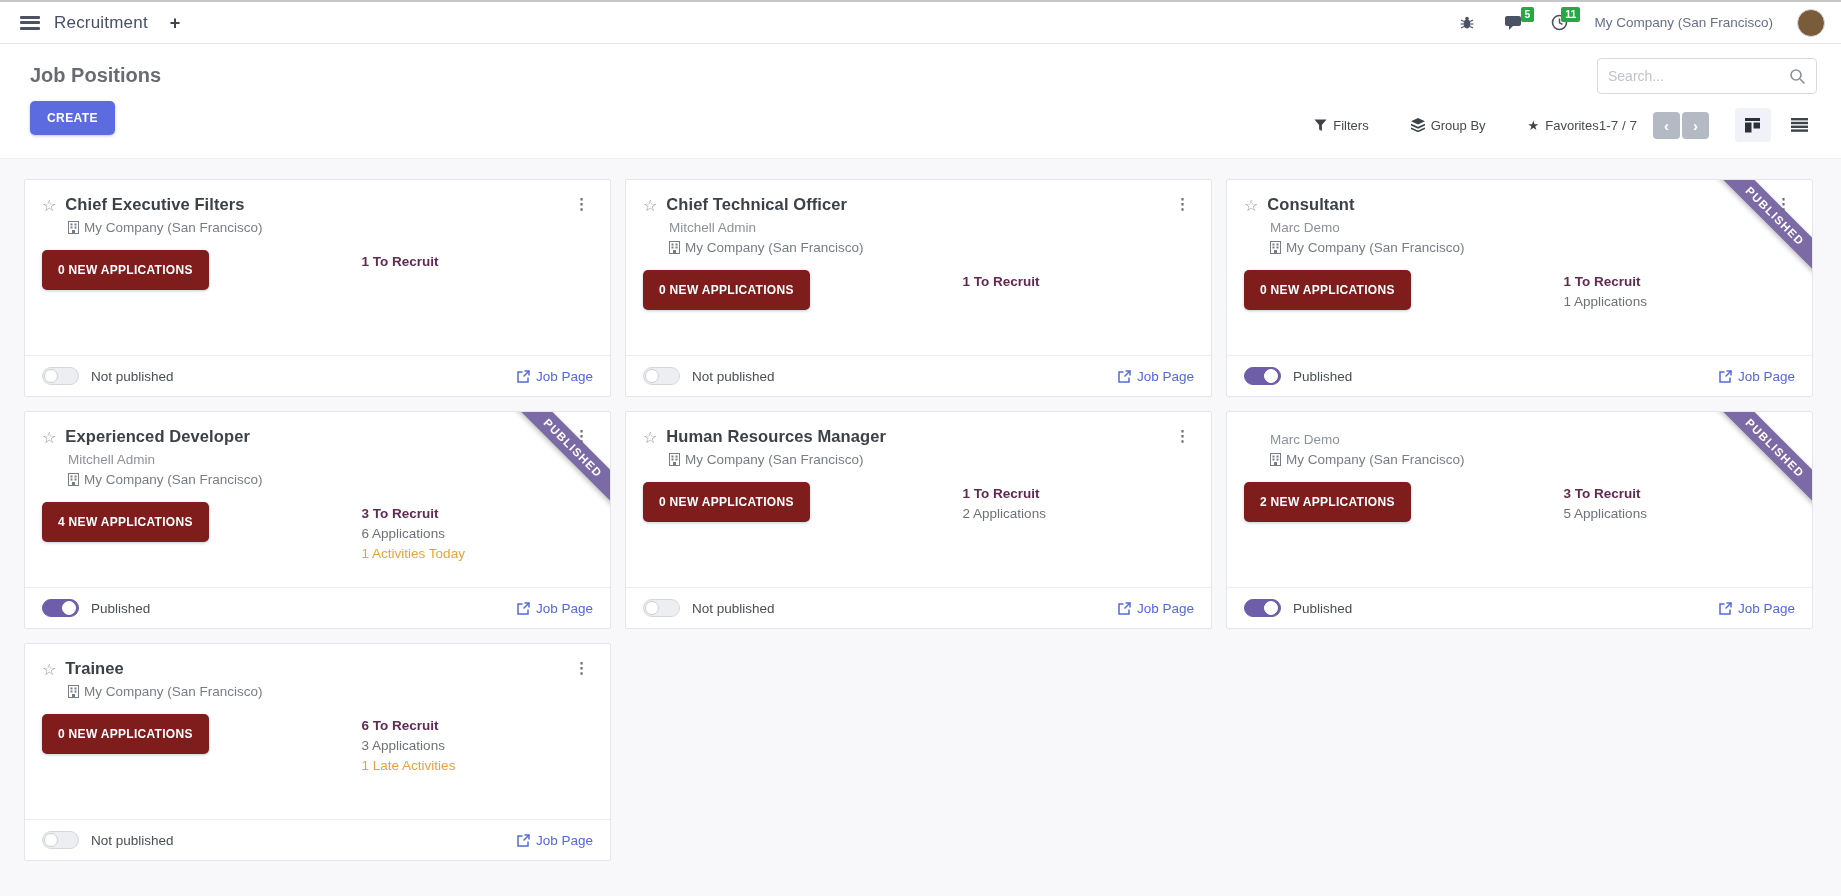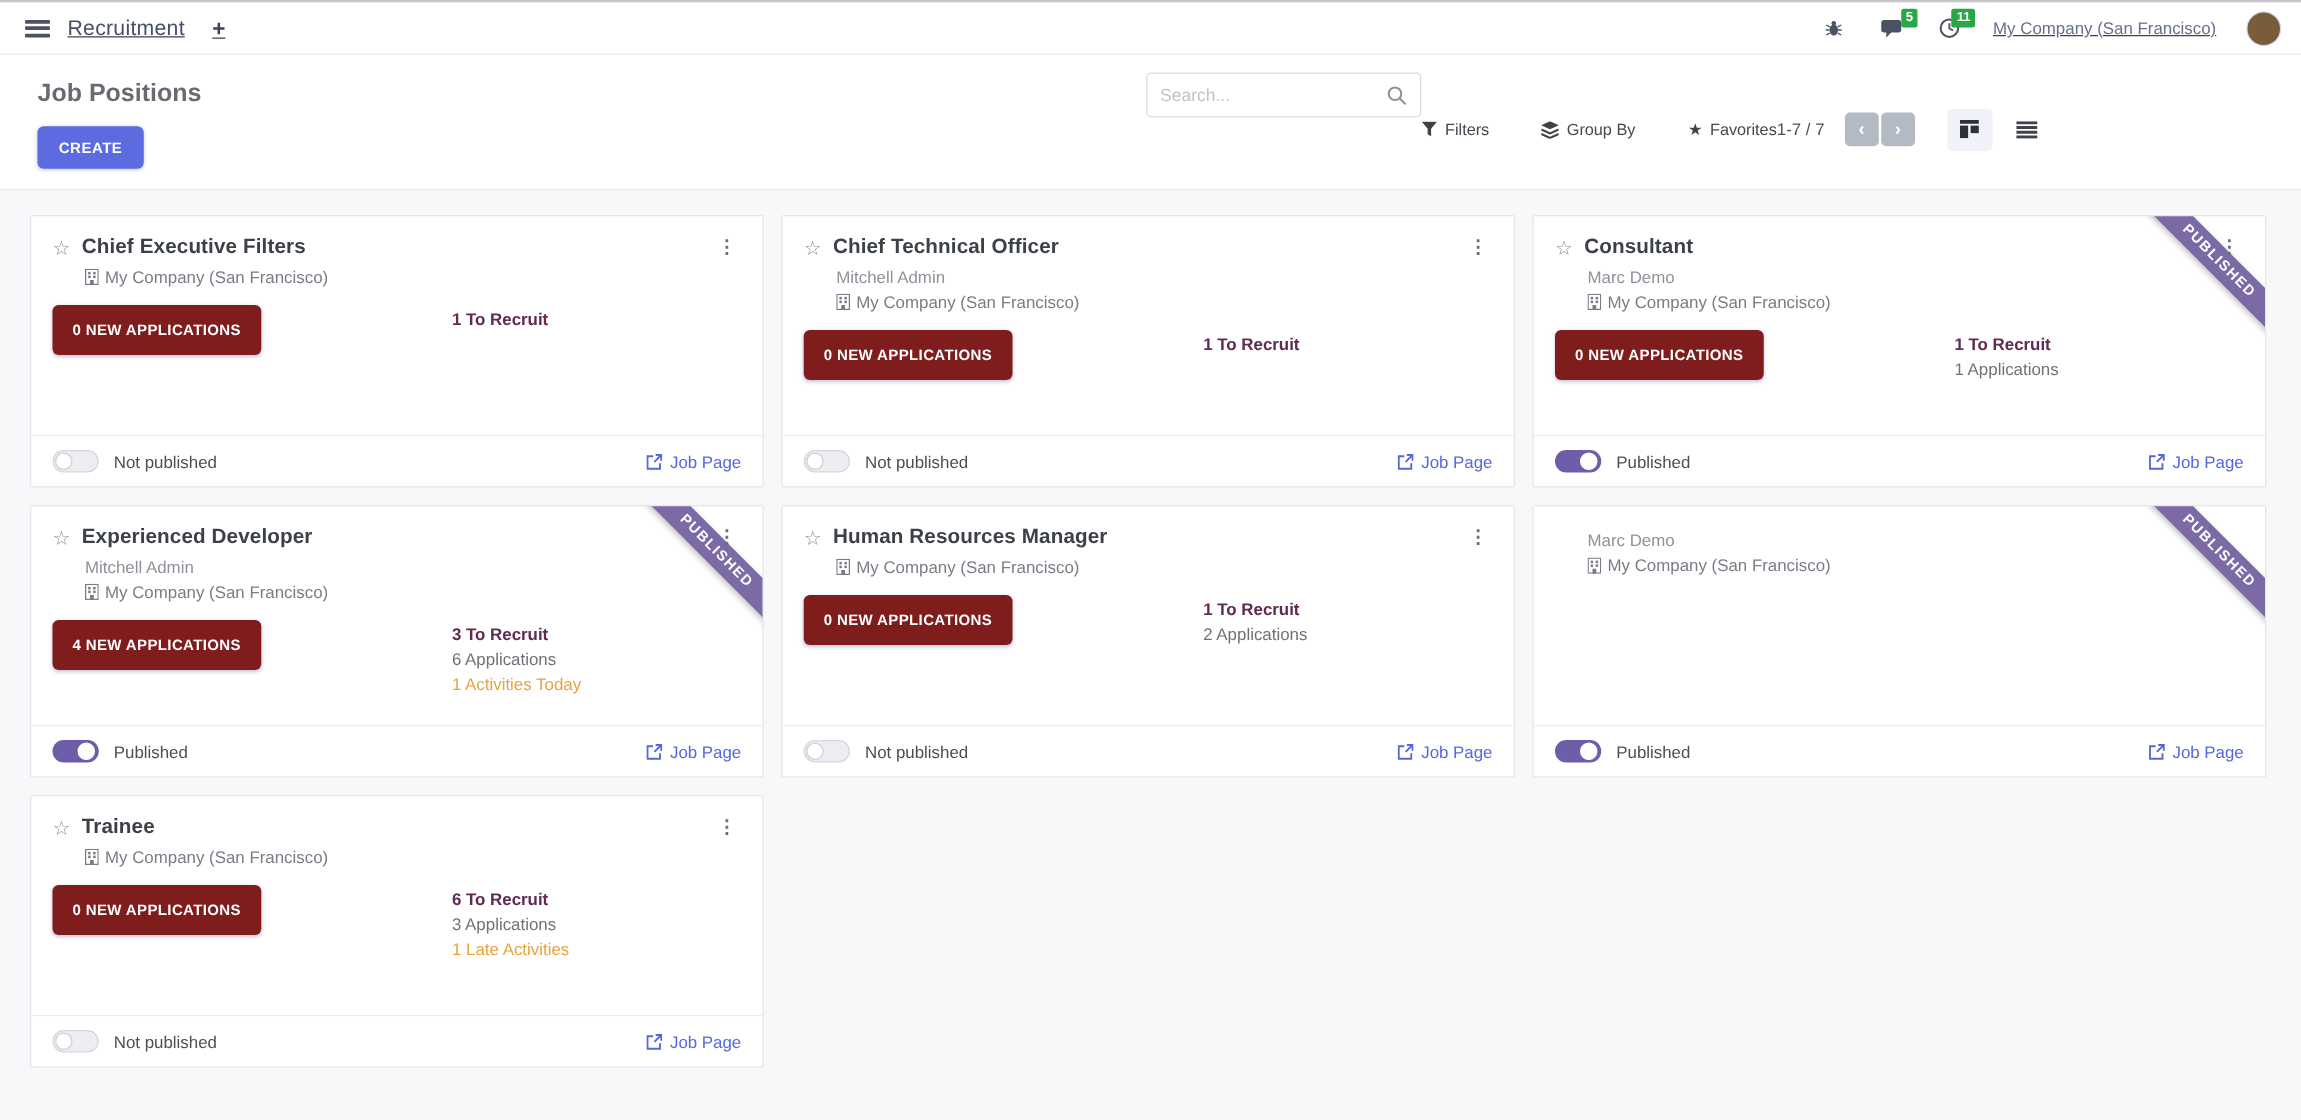--- a/index.html
+++ b/index.html
@@ -4,21 +4,21 @@
 <style>
   * { margin:0; padding:0; box-sizing:border-box; }
   html,body { width:1841px; height:896px; overflow:hidden;
     font-family:"Liberation Sans", sans-serif; background:#f8f8fa; color:#3f444b; }
 
   
   .top-edge { height:2px; background:#c6c6c8; }
 
   
   .navbar { height:42px; background:#fff; border-bottom:1px solid #e7e9ee;
-    display:flex; align-items:center; padding:0 16px;text-decoration:underline; }
+    display:flex; align-items:center; padding:0 16px; }
   .hamburger { width:20px; height:14px; display:flex; flex-direction:column;
     justify-content:space-between; cursor:pointer; margin-left:4px; }
   .hamburger span { height:3px; background:#4a5264; border-radius:1px; }
   .app-name { font-size:17px; color:#475068; margin-left:14px; font-weight:500; letter-spacing:.2px; }
   .nav-plus { font-size:18px; font-weight:700; color:#3e4656; margin-left:22px; cursor:pointer; line-height:1; }
   .nav-right { margin-left:auto; display:flex; align-items:center; gap:24px; }
   .nav-ico { position:relative; width:22px; height:20px; display:flex; align-items:center; justify-content:center; cursor:pointer; }
   .badge { position:absolute; top:-6px; right:-10px; background:#28a745; color:#fff;
     font-size:10.5px; font-weight:700; padding:1px 4px; border-radius:2px; line-height:1.3; }
   .nav-company { font-size:13.5px; color:#66708a; cursor:pointer; }
@@ -26,21 +26,21 @@
     background:radial-gradient(circle at 38% 32%, #d8b489 0%, #a97f52 40%, #6b4e30 75%, #473categories120 100%);
     background-color:#7a5b3a; border:1px solid #d9d9e0; cursor:pointer; }
 
   
   .control-panel { background:#fff; padding:14px 24px 16px 30px; display:flex; border-bottom:1px solid #ececf1; }
   .cp-left { flex:1; padding-top:6px; }
   .page-title { font-size:20px; color:#686c72; font-weight:700; }
   .btn-create { margin-top:14px; background:#5c6be0; color:#fff; border:none; border-radius:5px;
     font-size:12px; font-weight:700; letter-spacing:.4px; padding:10px 17px; cursor:pointer;
     box-shadow:0 1px 3px rgba(60,70,150,.3); font-family:"Liberation Sans",sans-serif; }
-  .cp-right { width:900px; display:flex; flex-direction:row; }
+  .cp-right { width:900px; display:flex; flex-direction:column;align-items:flex-end; }
   .search-box { display:flex; align-items:center; border:1px solid #d8dade; border-radius:4px;
     height:36px; padding:0 10px; background:#fff; }
   .search-input { flex:1; border:none; outline:none; font-size:14px; color:#3f444b;
     font-family:"Liberation Sans",sans-serif; background:transparent; }
   .search-input::placeholder { color:#c0c3c9; }
   .cp-row2 { display:flex; align-items:center; margin-top:14px; }
   .filter-group { display:flex; align-items:center; gap:42px; }
   .cp-tool { display:flex; align-items:center; gap:6px; font-size:13px; color:#44494f; cursor:pointer; }
   .fav-star::before { content:"\2605"; font-size:13px; color:#3e434a; }
   .pager-group { margin-left:auto; display:flex; align-items:center; }
@@ -427,20 +427,28 @@
       <svg width="11" height="13" viewBox="0 0 11 13">
           <rect x="0.5" y="0.5" width="10" height="12" fill="none" stroke="#787d85"></rect>
           <rect x="2.5" y="2.5" width="2" height="2" fill="#787d85"></rect>
           <rect x="6.5" y="2.5" width="2" height="2" fill="#787d85"></rect>
           <rect x="2.5" y="5.5" width="2" height="2" fill="#787d85"></rect>
           <rect x="6.5" y="5.5" width="2" height="2" fill="#787d85"></rect>
           <rect x="4" y="9" width="3" height="4" fill="#787d85"></rect>
         </svg>
       <span>My Company (San Francisco)</span>
     </div>
+    <div class="card-body">
+      <button class="btn-apps">2 NEW APPLICATIONS</button>
+      <div class="stats">
+        <div class="stat-line to-recruit">3 To Recruit</div>
+        <div class="stat-line applications">5 Applications</div>
+
+      </div>
+    </div>
     <div class="card-spacer"></div>
     <div class="card-foot">
       <span class="switch" data-state="on">
           <span class="knob"></span>
         </span>
       <span class="pub-label">Published</span>
       <a class="job-page">
         <svg width="13" height="13" viewBox="0 0 13 13">
             <path d="M11 7.5V12H1V2h4.5" fill="none" stroke="#5468dd" stroke-width="1.5"></path>
             <path d="M7.5 1H12v4.5" fill="none" stroke="#5468dd" stroke-width="1.5"></path>

